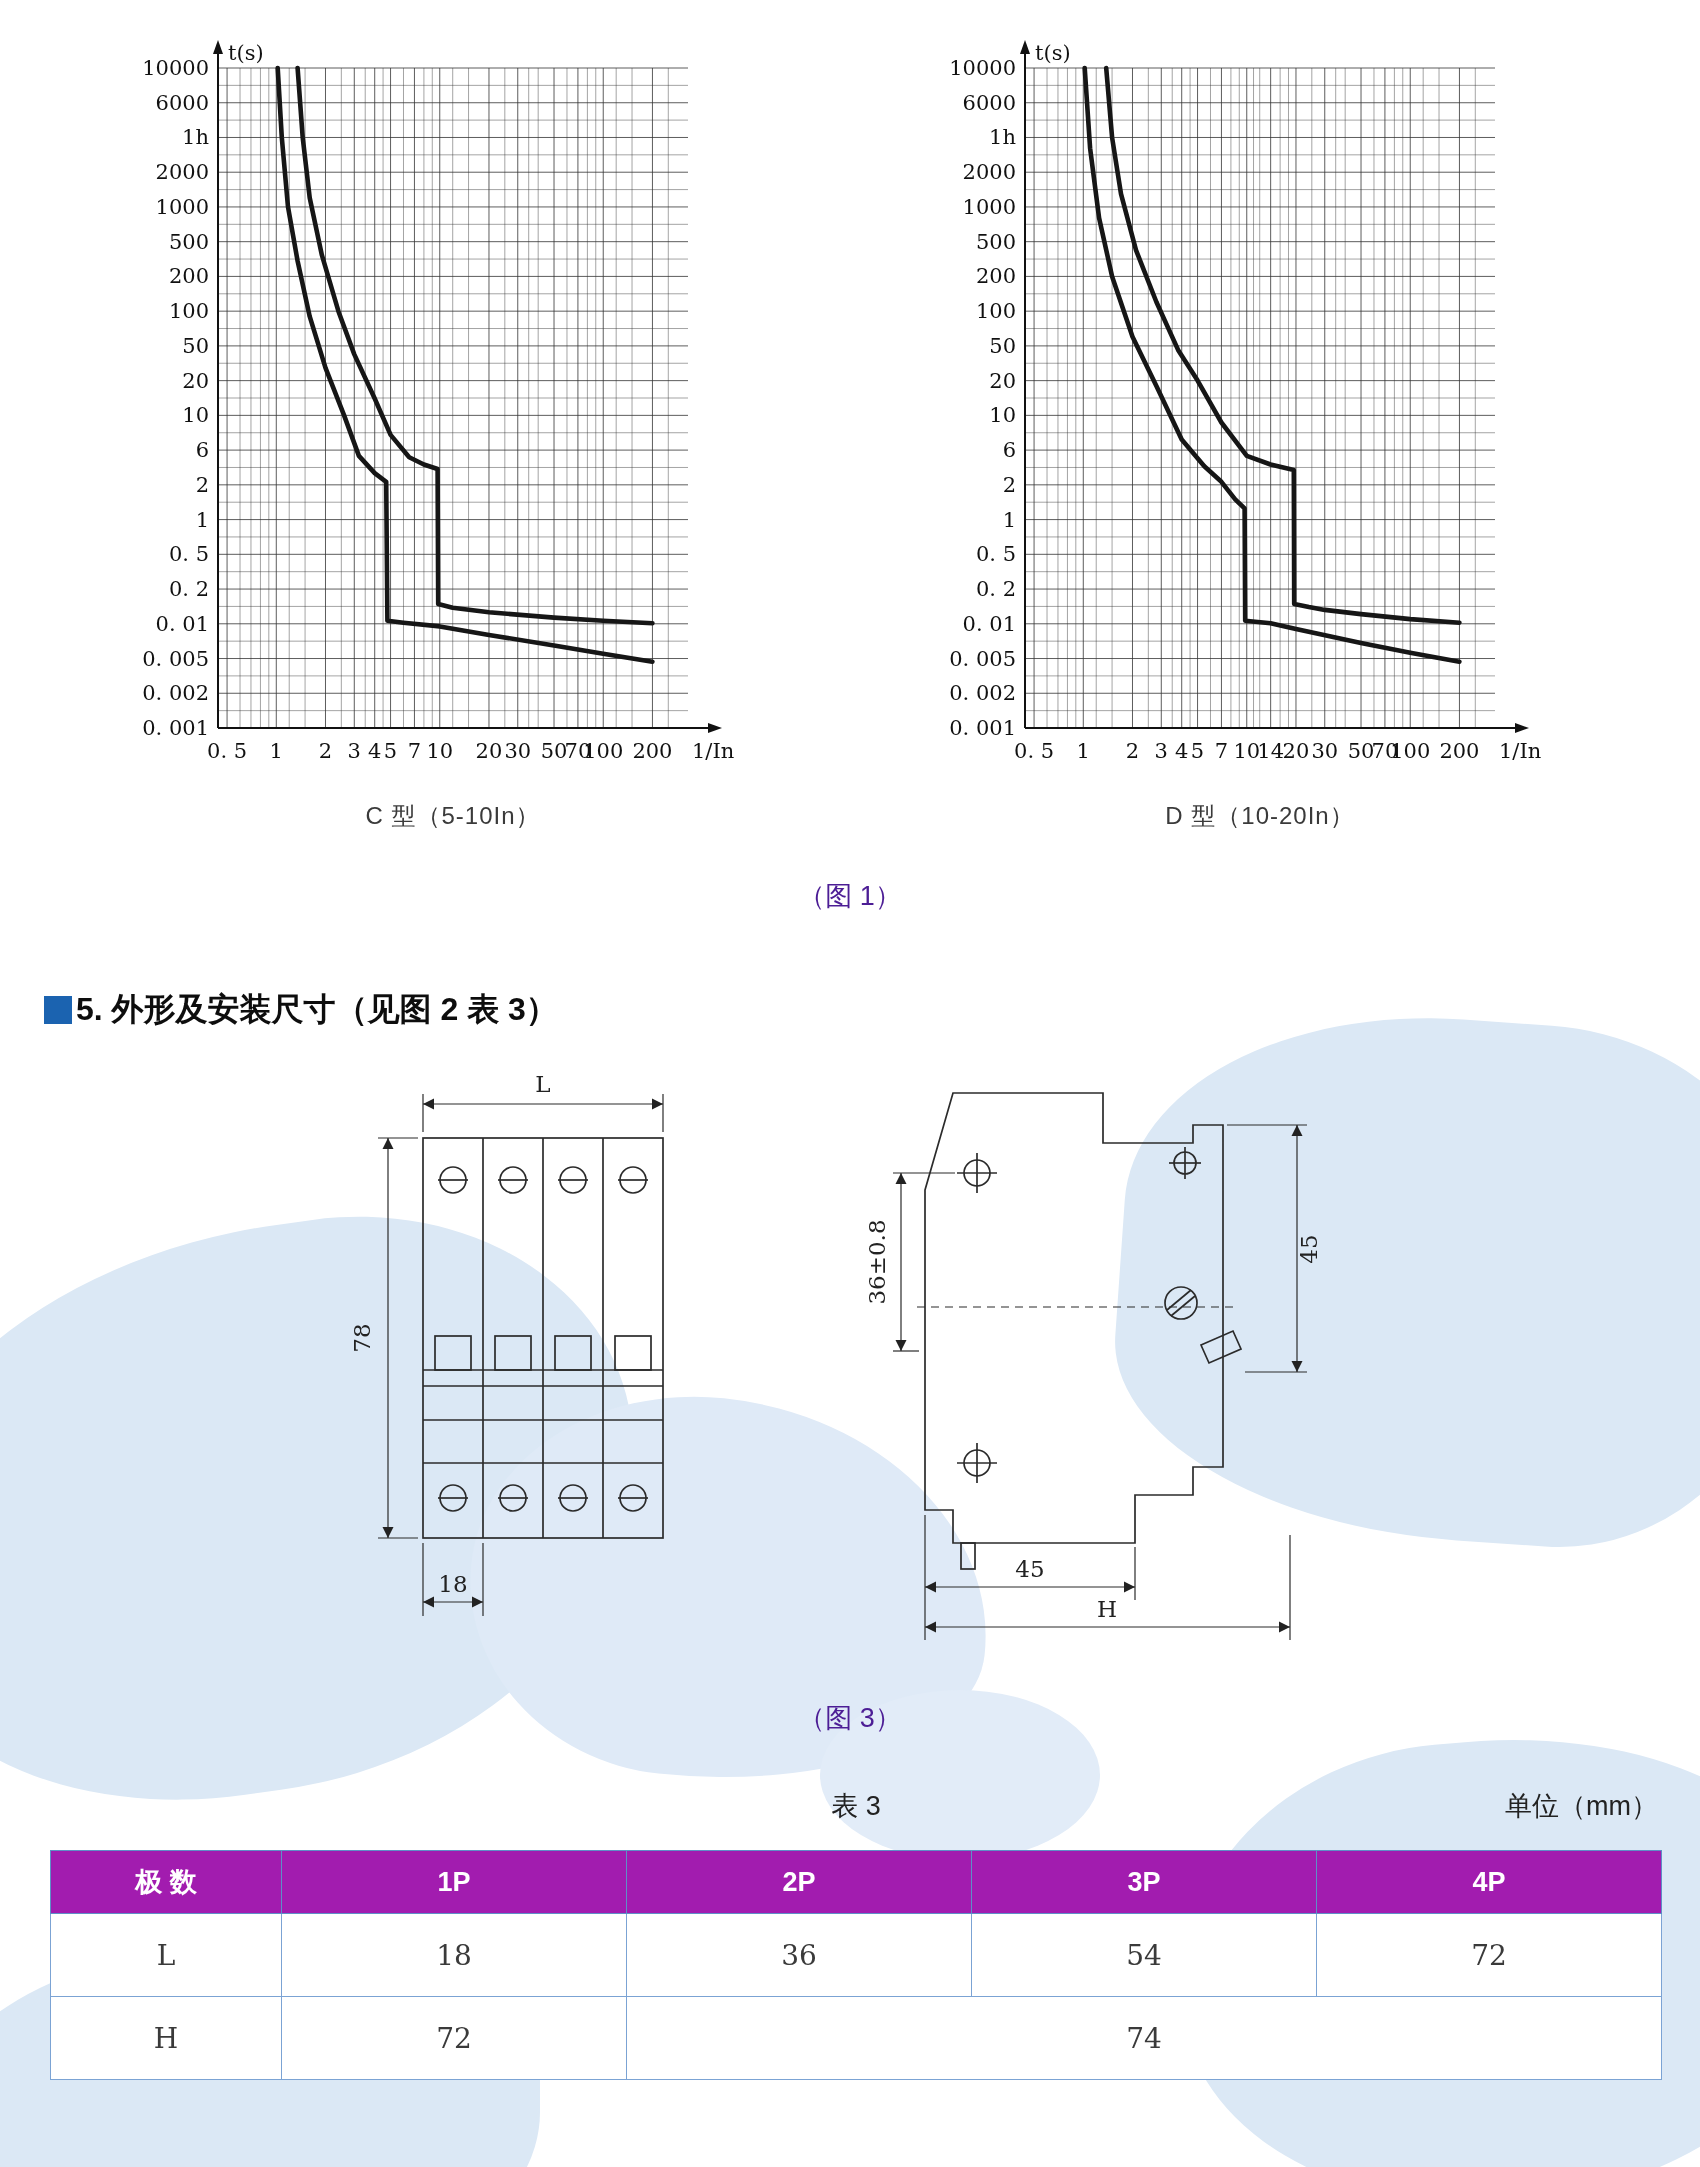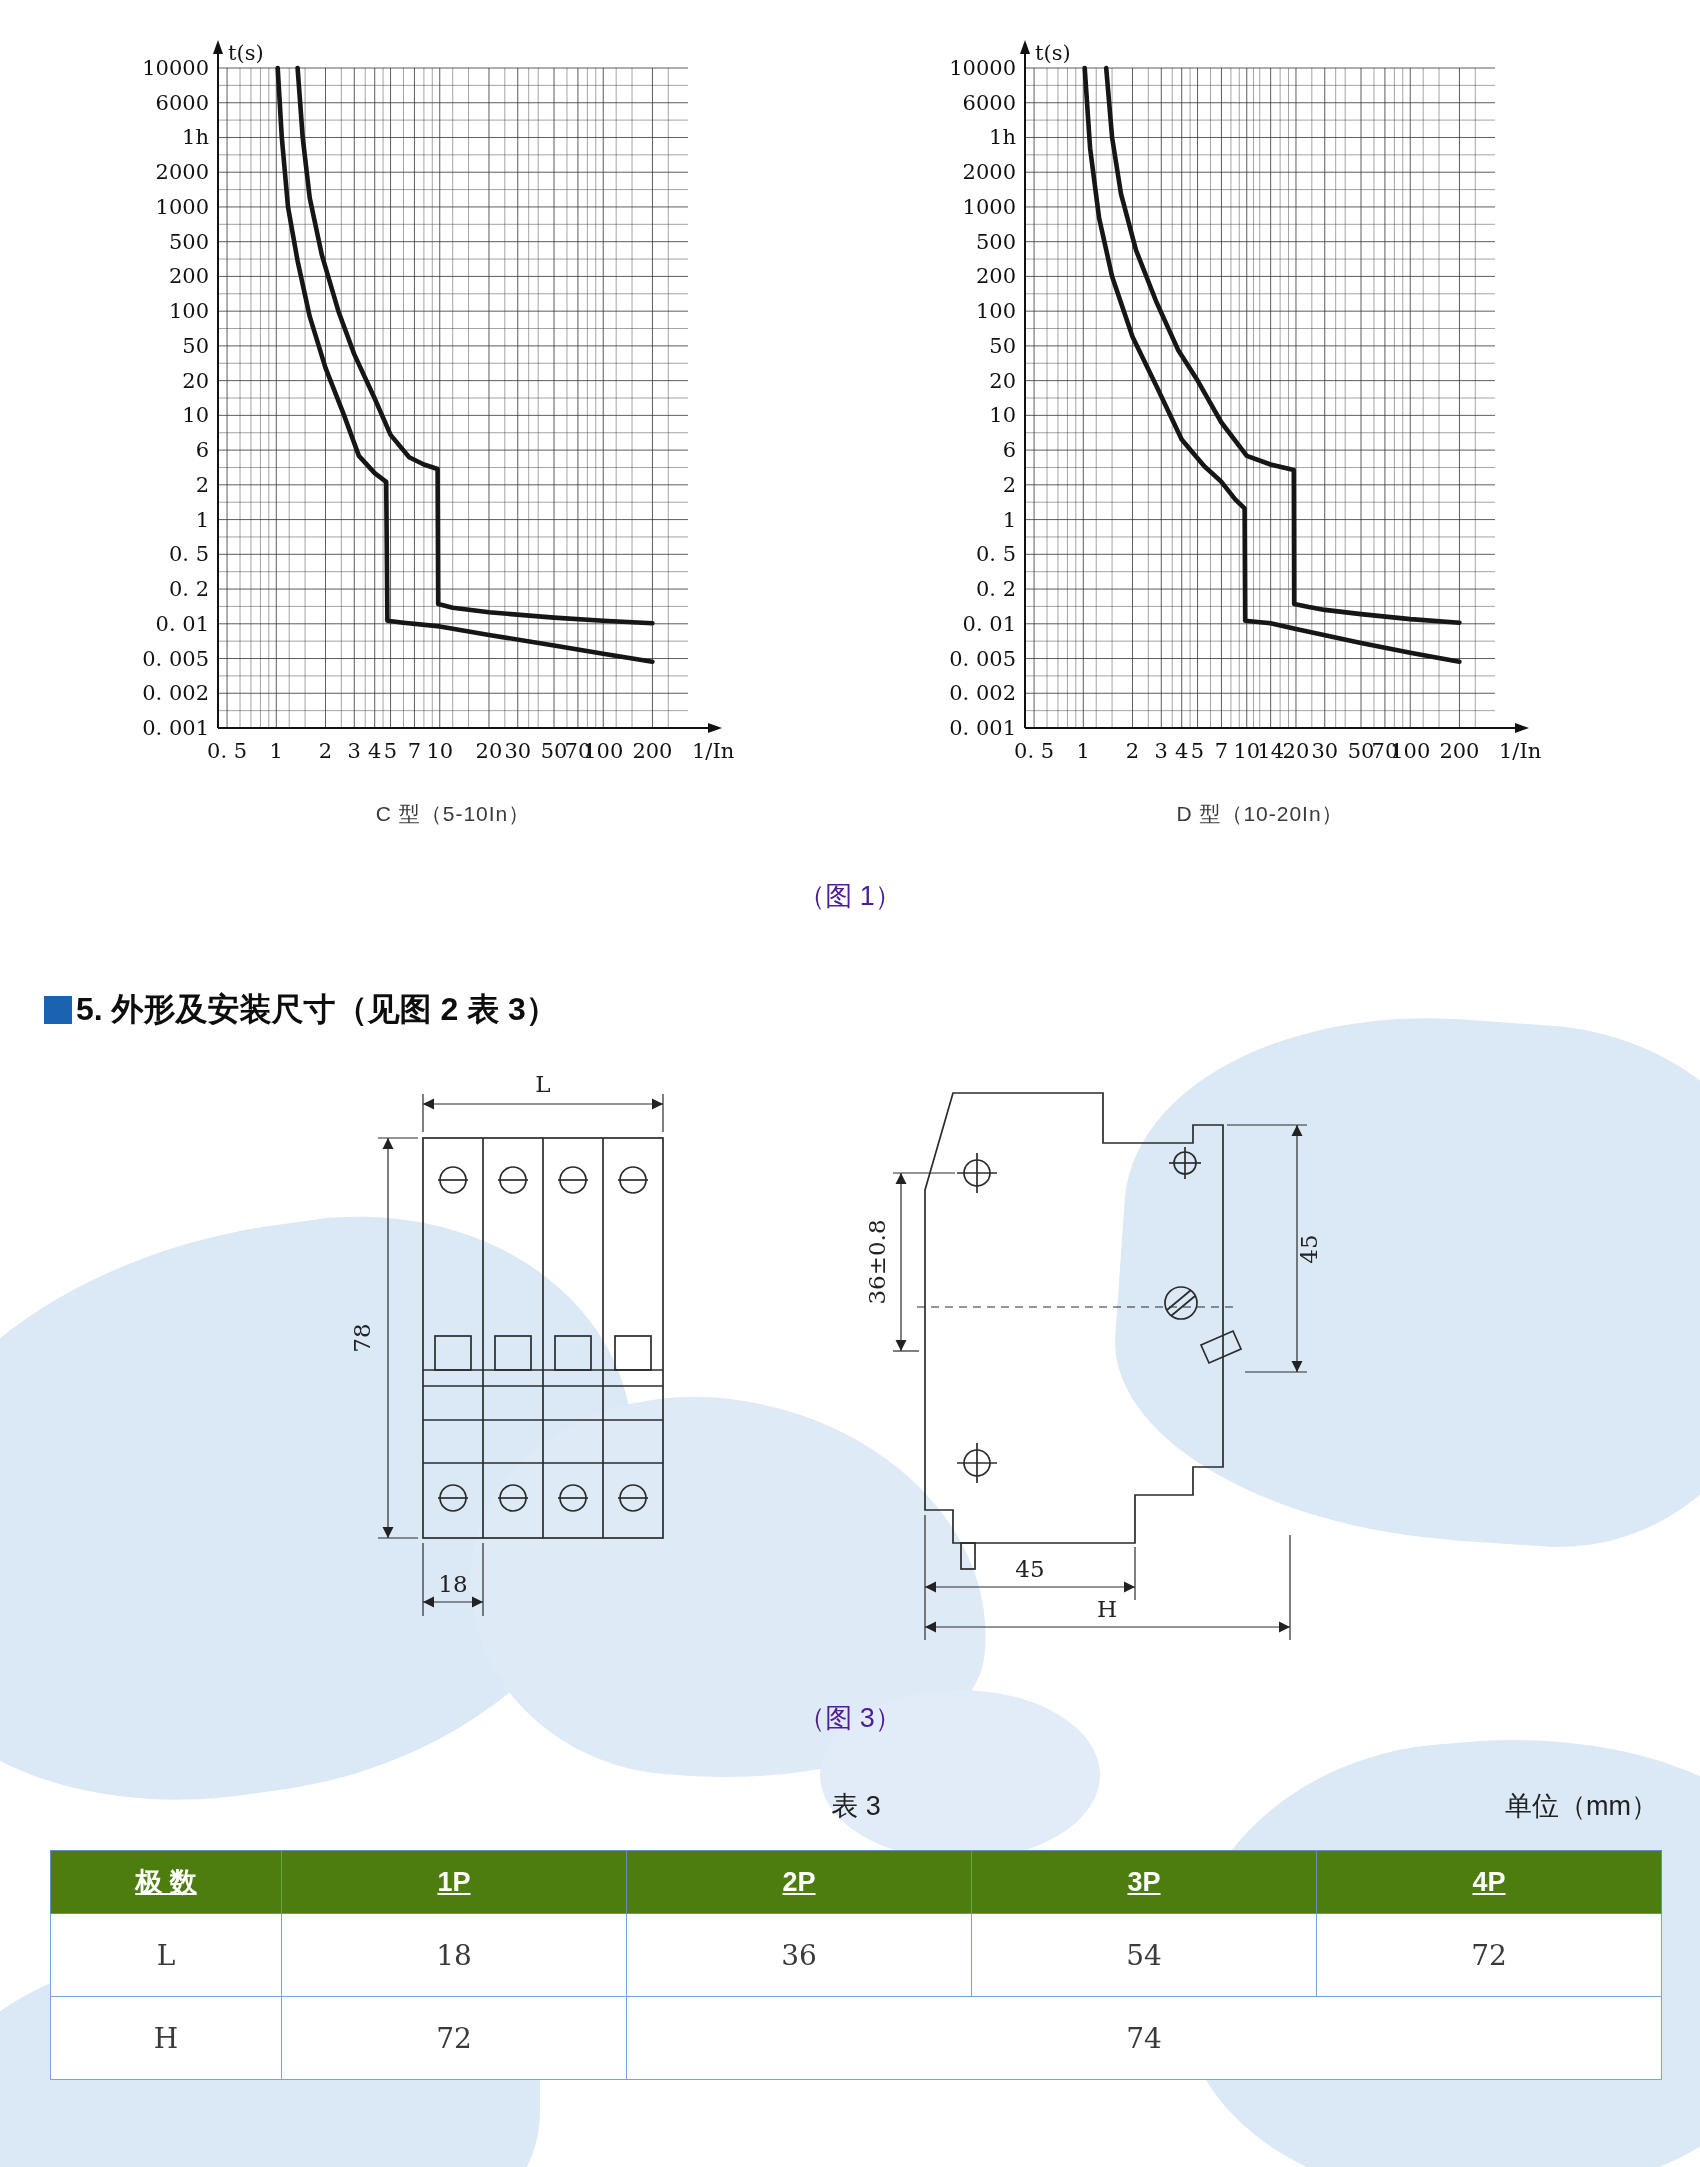--- a/index.html
+++ b/index.html
@@ -1,37 +1,37 @@
 <!DOCTYPE html>
 <html><head>
 <meta charset="utf-8">
 <style>
   html,body{margin:0;padding:0;background:#ffffff;}
   #page{position:relative;width:1700px;height:2167px;background:#ffffff;overflow:hidden;
         font-family:"Liberation Sans",sans-serif;color:#222;}
   .abs{position:absolute;}
   .blob{position:absolute;background:#dbe8f5;z-index:0;}
   .layer{position:absolute;inset:0;z-index:1;}
-  .chart-title{position:absolute;text-align:center;font-size:21px;color:#3a3a3a;letter-spacing:1px;}
+  .chart-title{position:absolute;text-align:center;font-size:24px;color:#3a3a3a;letter-spacing:1px;}
   .caption{position:absolute;left:0;width:1700px;text-align:center;font-size:27px;color:#4c1d95;}
   .section-heading{position:absolute;display:flex;align-items:center;gap:4px;
         font-size:32px;font-weight:bold;color:#0d0d0d;}
   .bullet{display:inline-block;width:28px;height:28px;background:#1b63b0;}
   svg.tech{position:absolute;}
   .ln{stroke:#2b2b2b;stroke-width:1.7;fill:none;}
   .dim{stroke-width:1.2;}
   .dash{stroke:#2b2b2b;stroke-width:1.2;fill:none;stroke-dasharray:8 6;}
   .dim-text{font-family:"DejaVu Serif",serif;font-size:23px;fill:#222;}
   .tick{font-family:"DejaVu Serif",serif;font-size:21px;fill:#111;}
   .table3-wrap{position:absolute;left:42px;top:1788px;width:1612px;padding-left:8px;}
   .table3-titlebar{position:relative;height:48px;font-size:27px;color:#222;text-align:center;}
   .table3-titlebar .unit{position:absolute;right:4px;top:0;}
   table.t3{width:100%;border-collapse:collapse;margin-top:14px;}
-  table.t3 th{background:#4d7c0f;color:#ffffff;font-size:27px;font-weight:bold;height:60px;
-        border:1px solid #5e8fc7;text-decoration:underline;}
+  table.t3 th{background:#a21caf;color:#ffffff;font-size:27px;font-weight:bold;height:60px;
+        border:1px solid #5e8fc7;}
   table.t3 td{background:#ffffff;height:80px;text-align:center;font-family:"DejaVu Serif",serif;
         font-size:28px;color:#3a3a3a;border:1px solid #7ba3d4;}
 </style>
 </head>
 <body>
 
 <div id="page">
 
   <div class="blob" style="left:-120px;top:1230px;width:760px;height:560px;border-radius:60% 40% 55% 45%/55% 45% 60% 40%;transform:rotate(-8deg);"></div>
   <div class="blob" style="left:470px;top:1400px;width:520px;height:380px;background:#dfeaf7;border-radius:45% 55% 60% 40%/50% 60% 40% 50%;transform:rotate(6deg);"></div>

